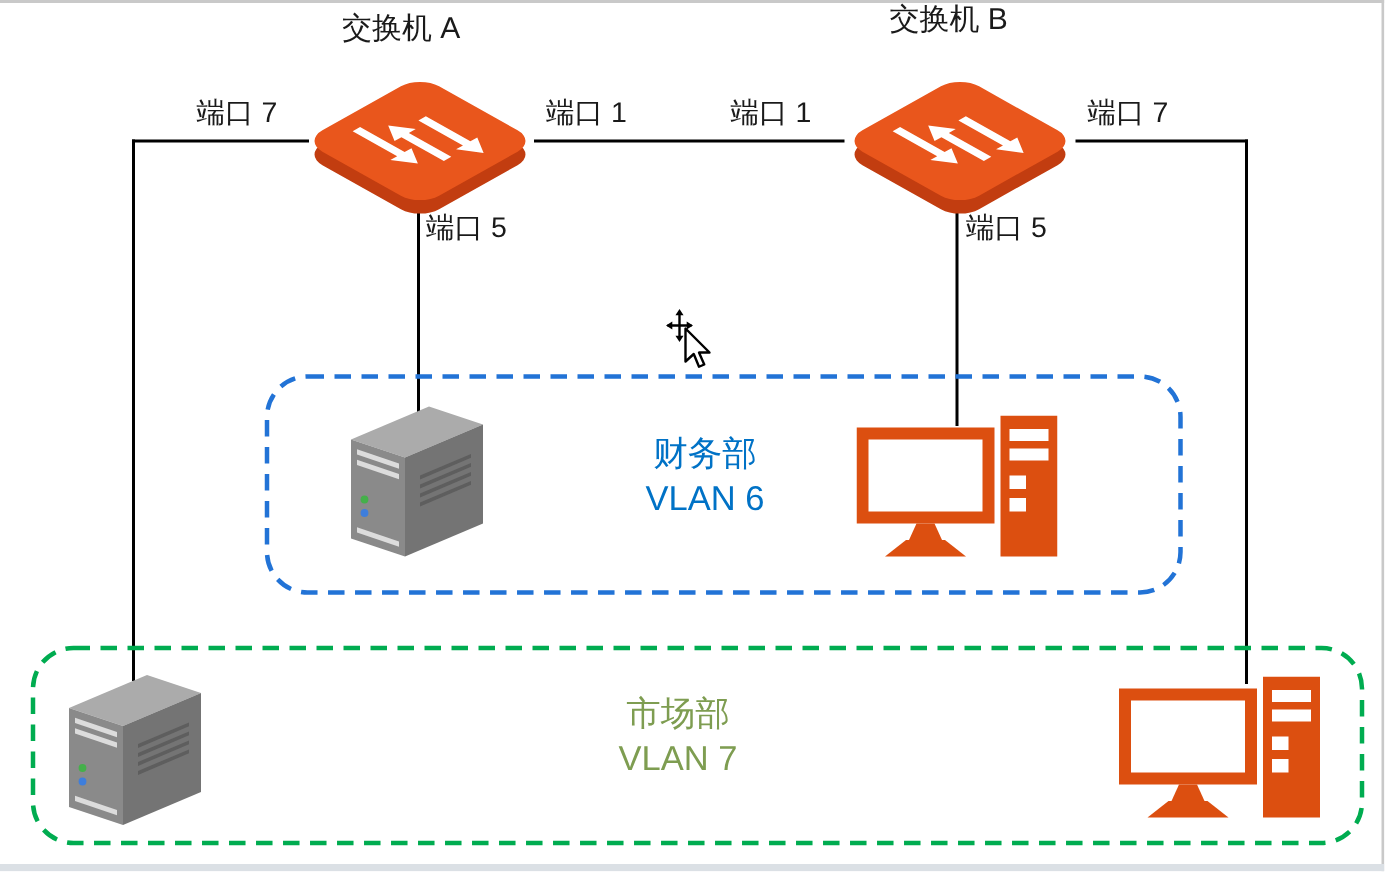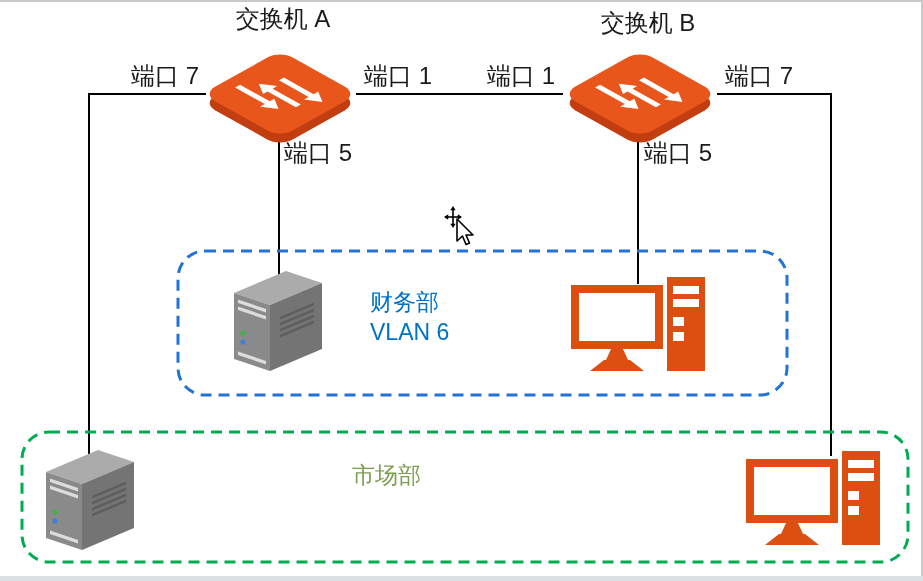--- a/index.html
+++ b/index.html
@@ -5,25 +5,25 @@
   html,body{margin:0;padding:0;background:#fff;}
   .canvas{
     position:relative;width:923px;height:581px;background:#ffffff;overflow:hidden;
     font-family:"Liberation Sans","DejaVu Sans",sans-serif;
   }
   .abs{position:absolute;}
   .line{position:absolute;background:var(--line-color,#000);}
   .line.h{height:2px;}
   .line.v{width:2px;}
   .lbl{
-    position:absolute;color:#1a1a1a;font-size:24px;line-height:24px;white-space:nowrap;
+    position:absolute;color:#1a1a1a;font-size:19px;line-height:24px;white-space:nowrap;
   }
-  .lbl.title{font-size:24px;text-align:center;}
+  .lbl.title{font-size:20px;text-align:left;}
   .vlan-text{
-    position:absolute;font-size:23px;line-height:30px;white-space:nowrap;
+    position:absolute;text-align:center;font-size:23px;line-height:30px;white-space:nowrap;
   }
   .edge-top{position:absolute;left:0;top:0;width:923px;height:2px;background:var(--edge-color,#c9c9c9);}
   .edge-right{position:absolute;right:0;top:0;width:2px;height:581px;background:var(--edge-color,#c9c9c9);}
   .edge-bottom{position:absolute;left:0;bottom:0;width:923px;height:5px;background:#dbe0e5;}
 </style>
 </head>
 <body>
 
 <div class="canvas">
 
@@ -64,36 +64,37 @@
       <g transform="scale(1,0.56) rotate(45)">
         <rect x="-55" y="-55" width="110" height="110" rx="18" fill="var(--sw-orange)"></rect>
         <polygon fill="#fff" points="-40,16.5 2,16.5 2,10 18,20 2,30 2,23.5 -40,23.5"></polygon>
         <polygon fill="#fff" points="28,5.5 -12,5.5 -12,12 -28,2 -12,-8 -12,-1.5 28,-1.5"></polygon>
         <polygon fill="#fff" points="-18,-23.5 24,-23.5 24,-30 40,-20 24,-10 24,-16.5 -18,-16.5"></polygon>
       </g>
     </g>
   </svg>
 
   <div class="lbl title" style="left:228px;top:7px;width:110px">交换机 A</div>
-  <div class="lbl title" style="left:593px;top:11px;width:110px">交换机 B</div>
+  <div class="lbl title" style="left:593px;top:1px;width:110px">交换机 B</div>
 
   <div class="lbl" style="left:131px;top:64px">端口 7</div>
   <div class="lbl" style="left:364px;top:64px">端口 1</div>
   <div class="lbl" style="left:487px;top:64px">端口 1</div>
   <div class="lbl" style="left:725px;top:64px">端口 7</div>
   <div class="lbl" style="left:284px;top:141px">端口 5</div>
   <div class="lbl" style="left:644px;top:141px">端口 5</div>
 
   <div class="vlan-text" style="left:370px;top:287px;width:200px;color:var(--vlan5-text)">
     <div>财务部</div>
     <div>VLAN 6</div>
   </div>
 
   <div class="vlan-text" style="left:352px;top:460px;width:200px;color:var(--vlan7-text)">
     <div>市场部</div>
+    <div>VLAN 7</div>
   </div>
 
   <svg class="abs" style="left:230px;top:267px" width="96" height="108" viewBox="0 0 96 108">
     <polygon points="4,26 56,4 92,16 40,38" fill="var(--srv-top)"></polygon>
     <polygon points="4,26 40,38 40,104 4,92" fill="var(--srv-front)"></polygon>
     <polygon points="40,38 92,16 92,82 40,104" fill="var(--srv-side)"></polygon>
     <polygon points="8,32.5 36,42 36,45.5 8,36" fill="#DCDCDC"></polygon>
     <polygon points="8,39.5 36,49 36,52.5 8,43" fill="#DCDCDC"></polygon>
     <polygon points="8,84.5 36,94 36,97.5 8,88" fill="#DCDCDC"></polygon>
     <circle cx="13" cy="66" r="2.6" fill="#44B04A"></circle>

